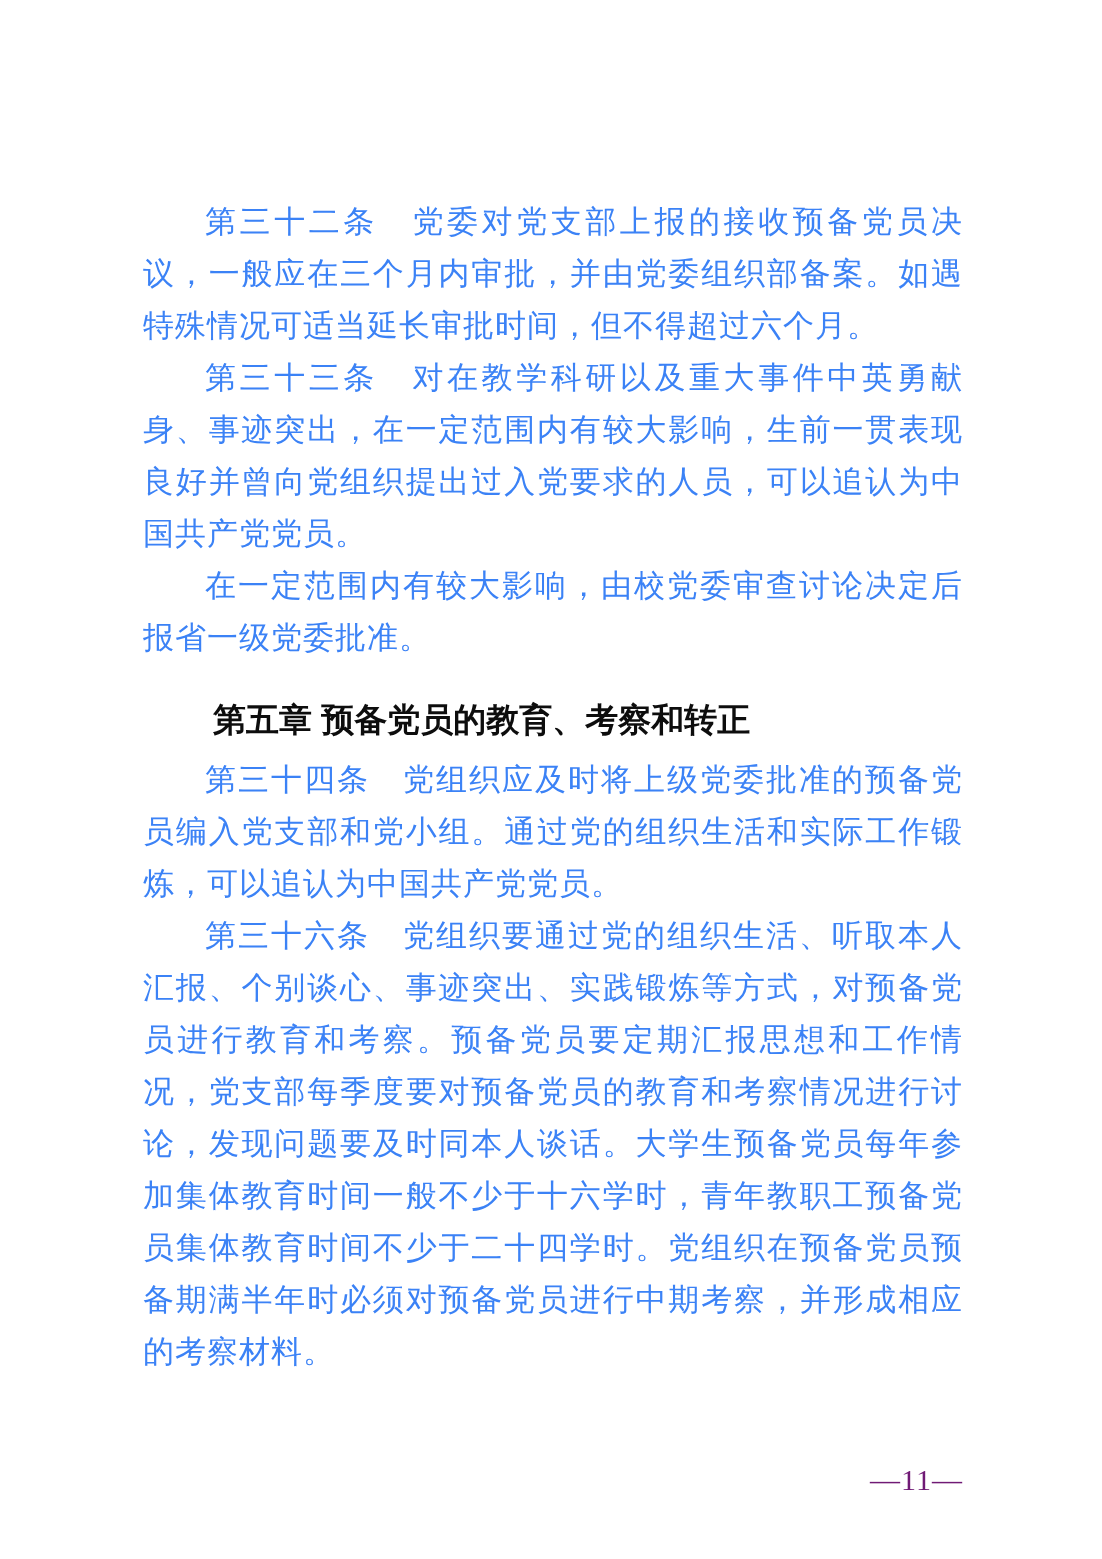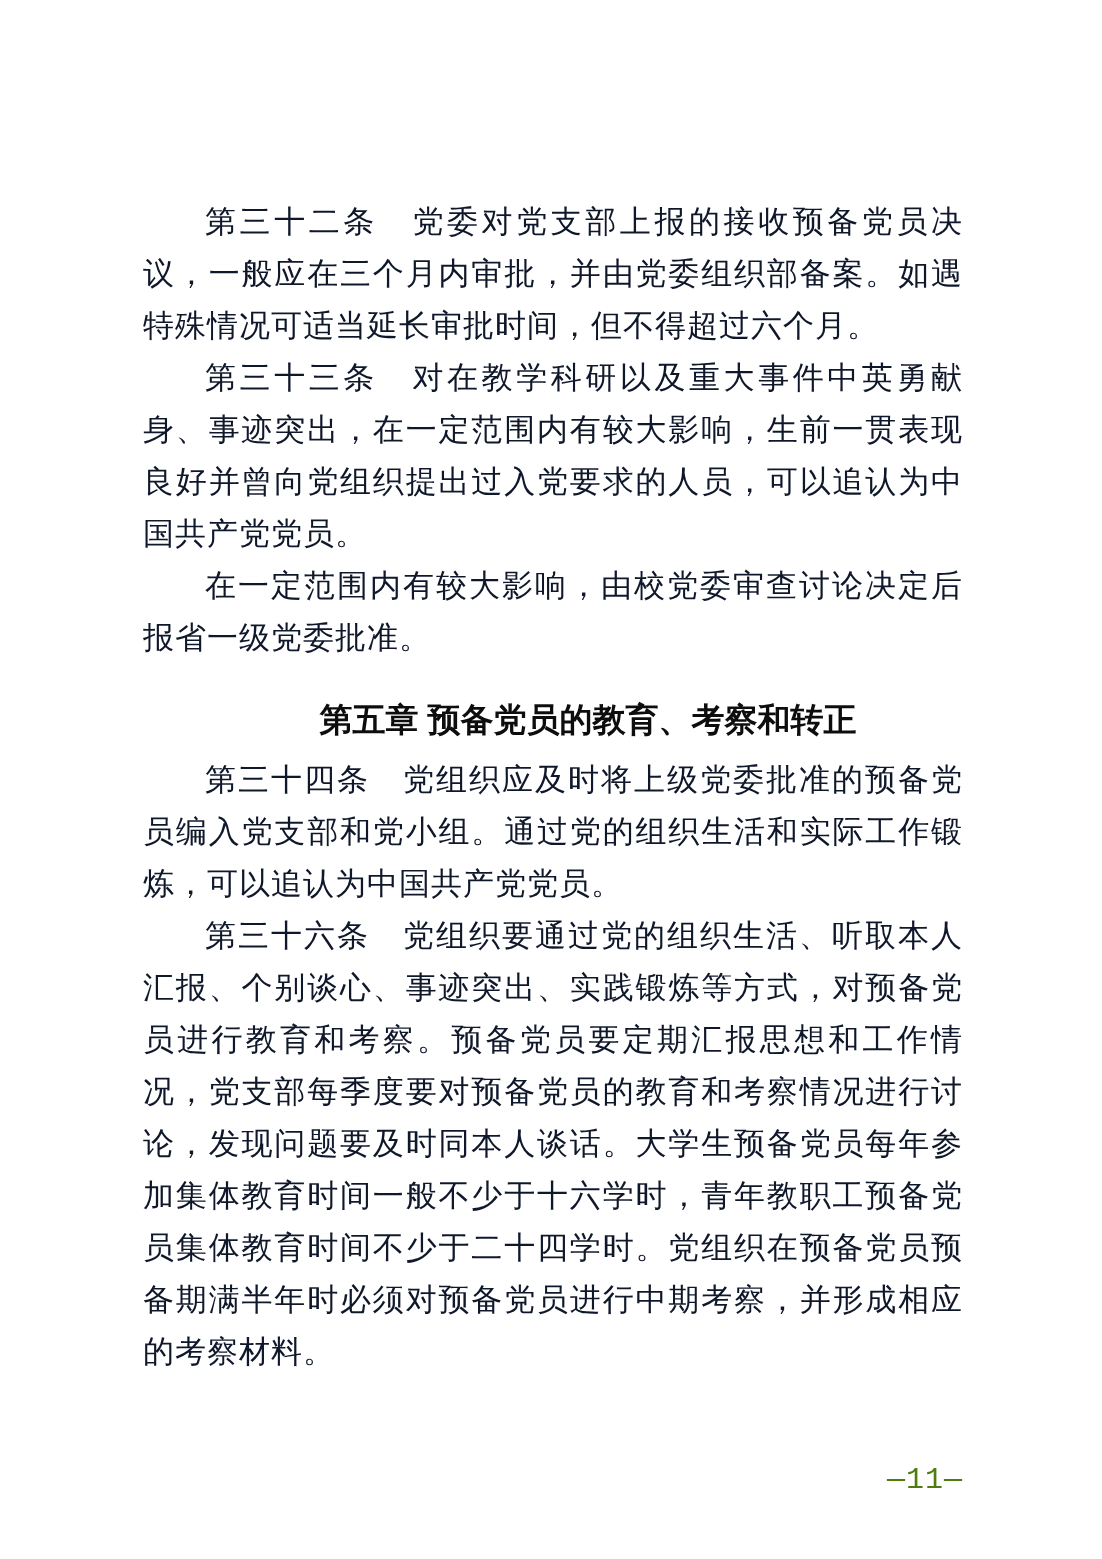--- a/index.html
+++ b/index.html
@@ -21,42 +21,41 @@
   .content {
     padding: 196px 139px 0 143px;
   }
   p.body-para {
     font-size: 31px;
     line-height: 52px;
     text-align: justify;
     text-justify: inter-ideograph;
     text-indent: 2em;
     letter-spacing: 1px;
-    color: #0f172a;
+    color: #3b82f6;
   }
   h2.chapter-heading {
     font-family: "Liberation Sans", "DejaVu Sans", sans-serif;
     font-size: 33px;
     font-weight: bold;
     line-height: 52px;
-    text-align: center;
     text-indent: 70px; 
     margin-top: 30px;
     margin-bottom: 8px;
     color: #0d0d0d;
   }
   .page-number {
     position: absolute;
     top: 1462px;
     right: 139px;
     font-size: 30px;
     line-height: 36px;
     letter-spacing: 1px;
-    color: #4d7c0f;
-    font-family: Liberation Mono, monospace;
+    color: #701a75;
+    font-family: Liberation Serif, serif;
   }
 </style>
 </head>
 <body>
 
 <div class="page">
   <div class="content">
 
     <p class="body-para">第三十二条　党委对党支部上报的接收预备党员决议，一般应在三个月内审批，并由党委组织部备案。如遇特殊情况可适当延长审批时间，但不得超过六个月。</p>
 

